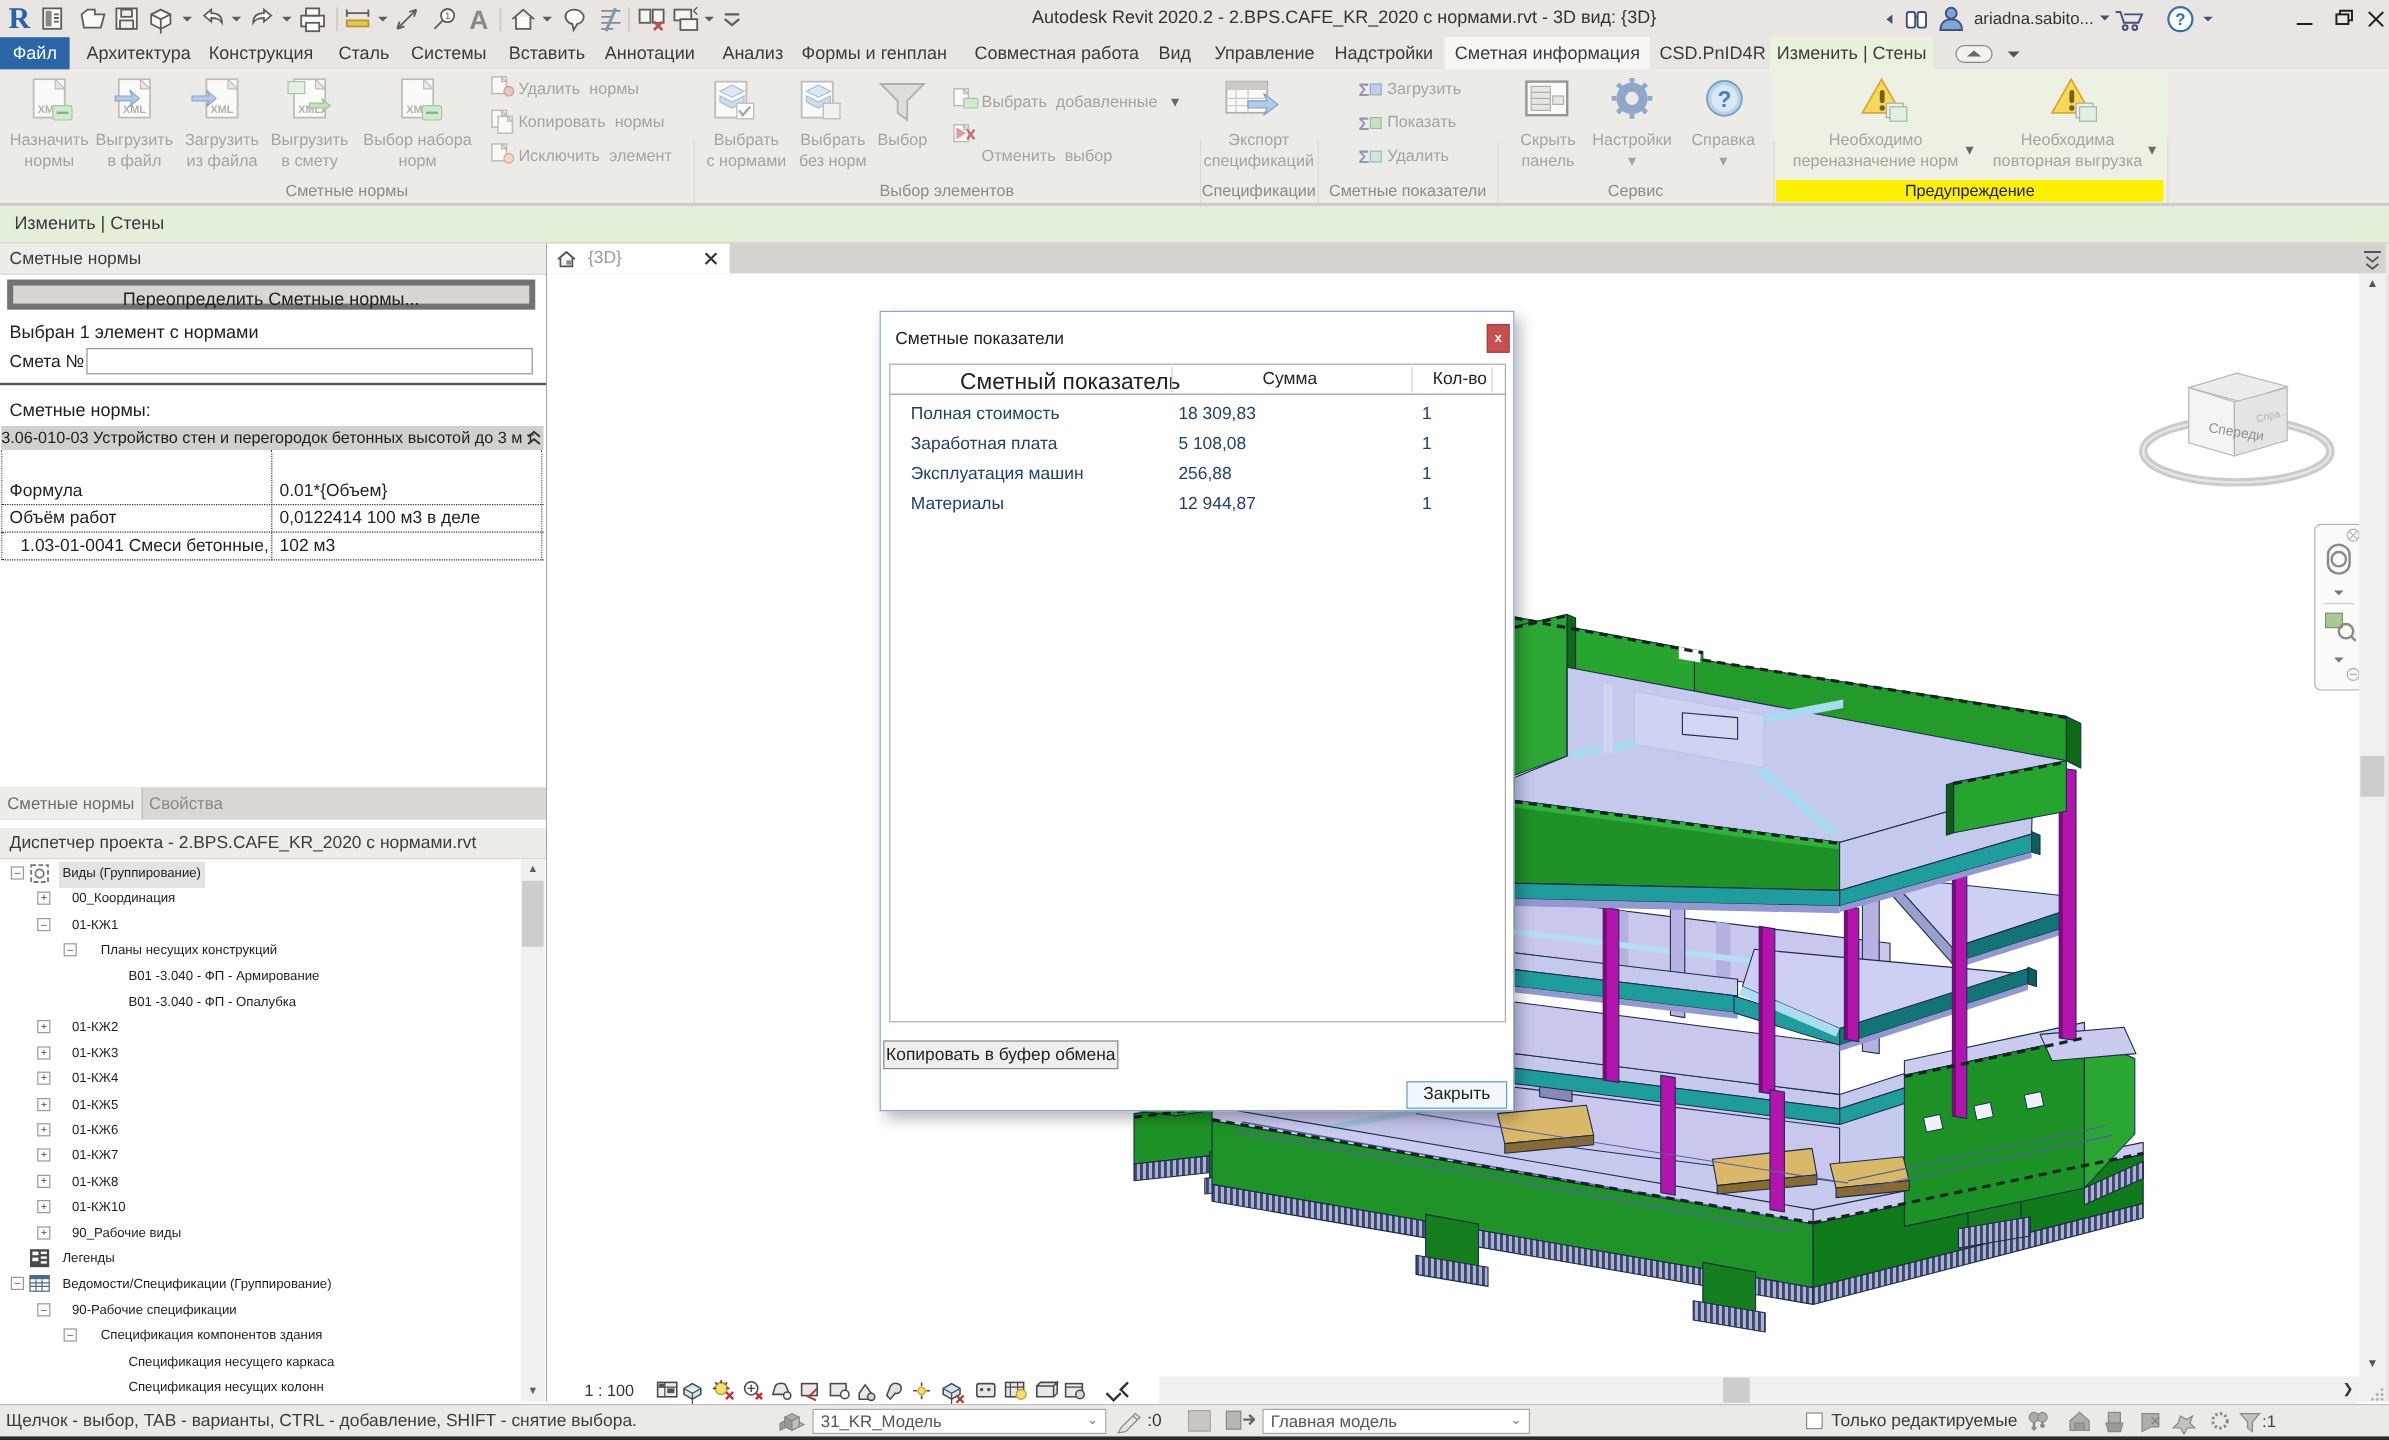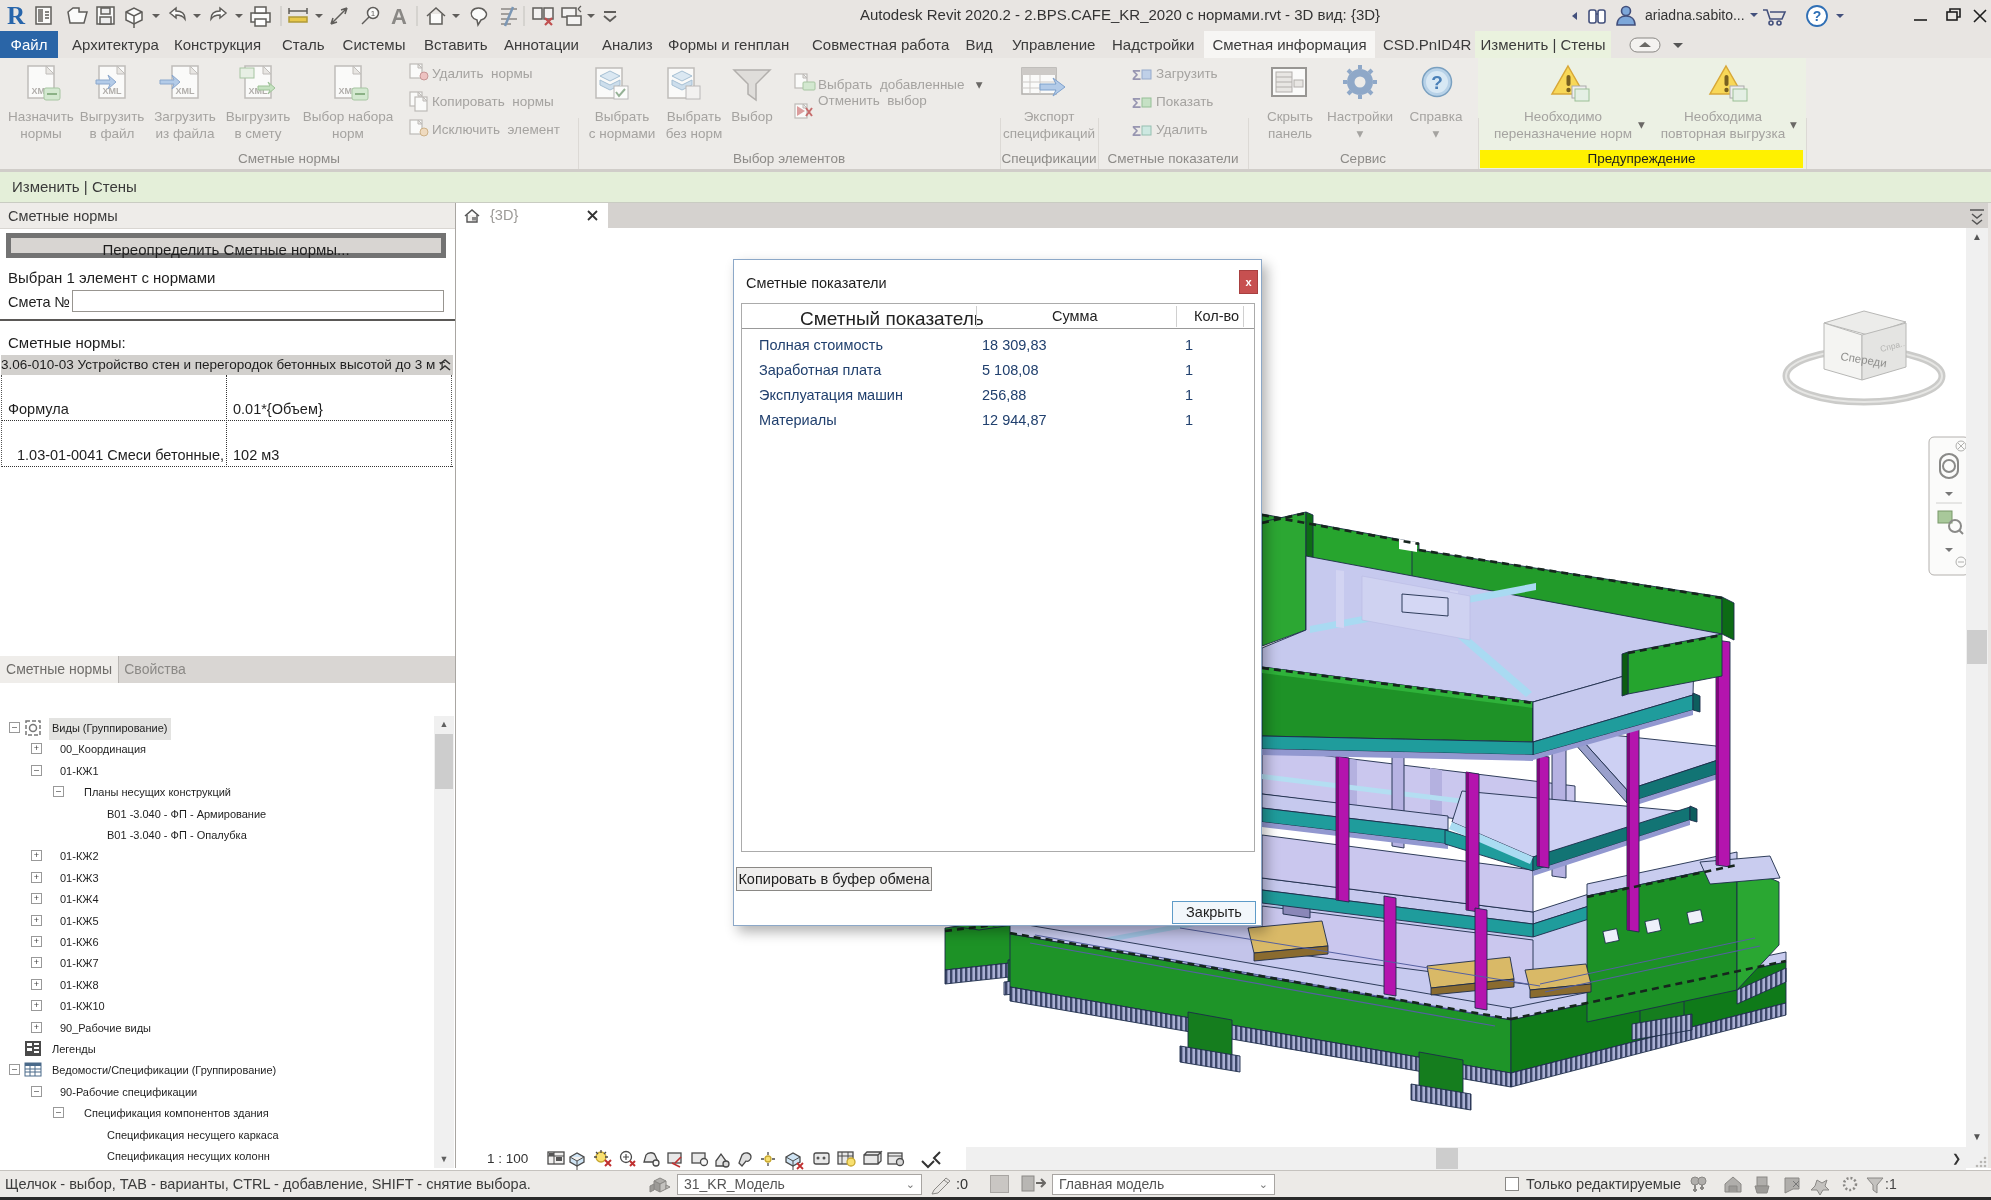--- a/index.html
+++ b/index.html
@@ -176,21 +176,21 @@
 <div class="bigbtn" style="left:149px;">Загрузить<br>из файла</div>
 <div class="bigbtn" style="left:222px;">Выгрузить<br>в смету</div>
 <div class="bigbtn" style="left:300px;width:96px;">Выбор набора<br>норм</div>
 <div class="smallbtn" style="left:432px;top:8px;">Удалить&nbsp; нормы</div>
 <div class="smallbtn" style="left:432px;top:36px;">Копировать&nbsp; нормы</div>
 <div class="smallbtn" style="left:432px;top:64px;">Исключить&nbsp; элемент</div>
 <div class="bigbtn" style="left:586px;">Выбрать<br>с нормами</div>
 <div class="bigbtn" style="left:658px;">Выбрать<br>без норм</div>
 <div class="bigbtn" style="left:722px;width:60px;">Выбор</div>
 <div class="smallbtn" style="left:818px;top:18px;">Выбрать&nbsp; добавленные&nbsp;&nbsp; <span style="color:#6a6865">▾</span></div>
-<div class="smallbtn" style="left:818px;top:35px;">Отменить&nbsp; выбор</div>
+<div class="smallbtn" style="left:818px;top:64px;">Отменить&nbsp; выбор</div>
 <div class="bigbtn" style="left:1002px;width:94px;">Экспорт<br>спецификаций</div>
 <div class="smallbtn" style="left:1156px;top:8px;">Загрузить</div>
 <div class="smallbtn" style="left:1156px;top:36px;">Показать</div>
 <div class="smallbtn" style="left:1156px;top:64px;">Удалить</div>
 <div class="bigbtn" style="left:1258px;width:64px;">Скрыть<br>панель</div>
 <div class="bigbtn" style="left:1326px;width:68px;">Настройки<br>▾</div>
 <div class="bigbtn" style="left:1402px;width:68px;">Справка<br>▾</div>
 <div class="bigbtn" style="left:1488px;width:150px;">Необходимо<br>переназначение норм</div>
 <div class="smallbtn" style="left:1638px;top:58px;color:#6a6865">▾</div>
 <div class="bigbtn" style="left:1652px;width:142px;">Необходима<br>повторная выгрузка</div>
@@ -294,32 +294,37 @@
 <div style="position:absolute;left:0;top:116px;width:455px;height:2px;background:#5a5856;"></div>
 <div style="position:absolute;left:8px;top:131px;font-size:15px;color:#1e1e1e;">Сметные нормы:</div>
 <div style="position:absolute;left:1px;top:152px;width:452px;height:20px;background:#d2d0cd;font-size:13.5px;color:#1e1e1e;line-height:20px;white-space:nowrap;overflow:hidden;">3.06-010-03 Устройство стен и перегородок бетонных высотой до 3 м т <svg width="12" height="14" style="position:absolute;right:2px;top:3px;">
         <path d="M1 6l5-4 5 4M1 12l5-4 5 4" fill="none" stroke="#333" stroke-width="1.6"></path>
       </svg></div>
 <div id="ptable" style="position:absolute;left:1px;top:172px;width:452px;height:93px;font-size:14.5px;color:#1e1e1e;">
 <div style="position:absolute;left:0;top:23px;width:452px;height:23px;border-bottom:1px dotted #333;">
         <span style="position:absolute;left:7px;top:3px;">Формула</span>
         <span style="position:absolute;left:232px;top:3px;">0.01*{Объем}</span>
       </div>
+<div style="position:absolute;left:0;top:46px;width:452px;height:23px;border-bottom:1px dotted #333;">
+        <span style="position:absolute;left:7px;top:3px;">Объём работ</span>
+        <span style="position:absolute;left:232px;top:3px;">0,0122414 100 м3 в деле</span>
+      </div>
 <div style="position:absolute;left:0;top:69px;width:452px;height:23px;border-bottom:1px dotted #333;">
         <span style="position:absolute;left:16px;top:3px;width:206px;overflow:hidden;white-space:nowrap;">1.03-01-0041 Смеси бетонные, БС...</span>
         <span style="position:absolute;left:232px;top:3px;">102 м3</span>
       </div>
 <div style="position:absolute;left:225px;top:0;width:1px;height:92px;border-left:1px dotted #333;"></div>
 <div style="position:absolute;left:0;top:0;width:1px;height:92px;border-left:1px dotted #555;"></div>
 <div style="position:absolute;left:450px;top:0;width:1px;height:92px;border-left:1px dotted #555;"></div>
 </div>
 <div style="position:absolute;left:0;top:453px;width:455px;height:27px;background:#d9d6d3;">
 <div style="position:absolute;left:0;top:0;width:119px;height:27px;background:#efedea;border-right:1px solid #bab7b4;font-size:14px;color:#6e6c69;text-align:center;line-height:26px;">Сметные нормы</div>
 <div style="position:absolute;left:120px;top:0;width:70px;height:27px;font-size:14px;color:#8a8885;text-align:center;line-height:26px;">Свойства</div>
 </div>
+<div class="phead" style="top:487px;background:#eeece9;">Диспетчер проекта - 2.BPS.CAFE_KR_2020 с нормами.rvt</div>
 <div id="tree" style="position:absolute;left:0;top:513px;width:434px;height:452px;overflow:hidden;">
 <div class="pm" style="left:9px;top:6.0px;">–</div>
 <svg width="20" height="18" style="position:absolute;left:24px;top:3.0px;">
         <rect x="2" y="2" width="14" height="14" fill="none" stroke="#777" stroke-width="1.5" stroke-dasharray="4 2"></rect>
         <circle cx="9" cy="9" r="3.5" fill="none" stroke="#777" stroke-width="1.5"></circle>
       </svg>
 <div class="trow" style="left:49px;top:2.0px;background:#e3e3e1;padding:0 3px;">Виды (Группирование)</div>
 <div class="pm" style="left:31px;top:27.4px;">+</div>
 <div class="trow" style="left:57px;top:23.4px;padding:0 3px;">00_Координация</div>
 <div class="pm" style="left:31px;top:48.8px;">–</div>

